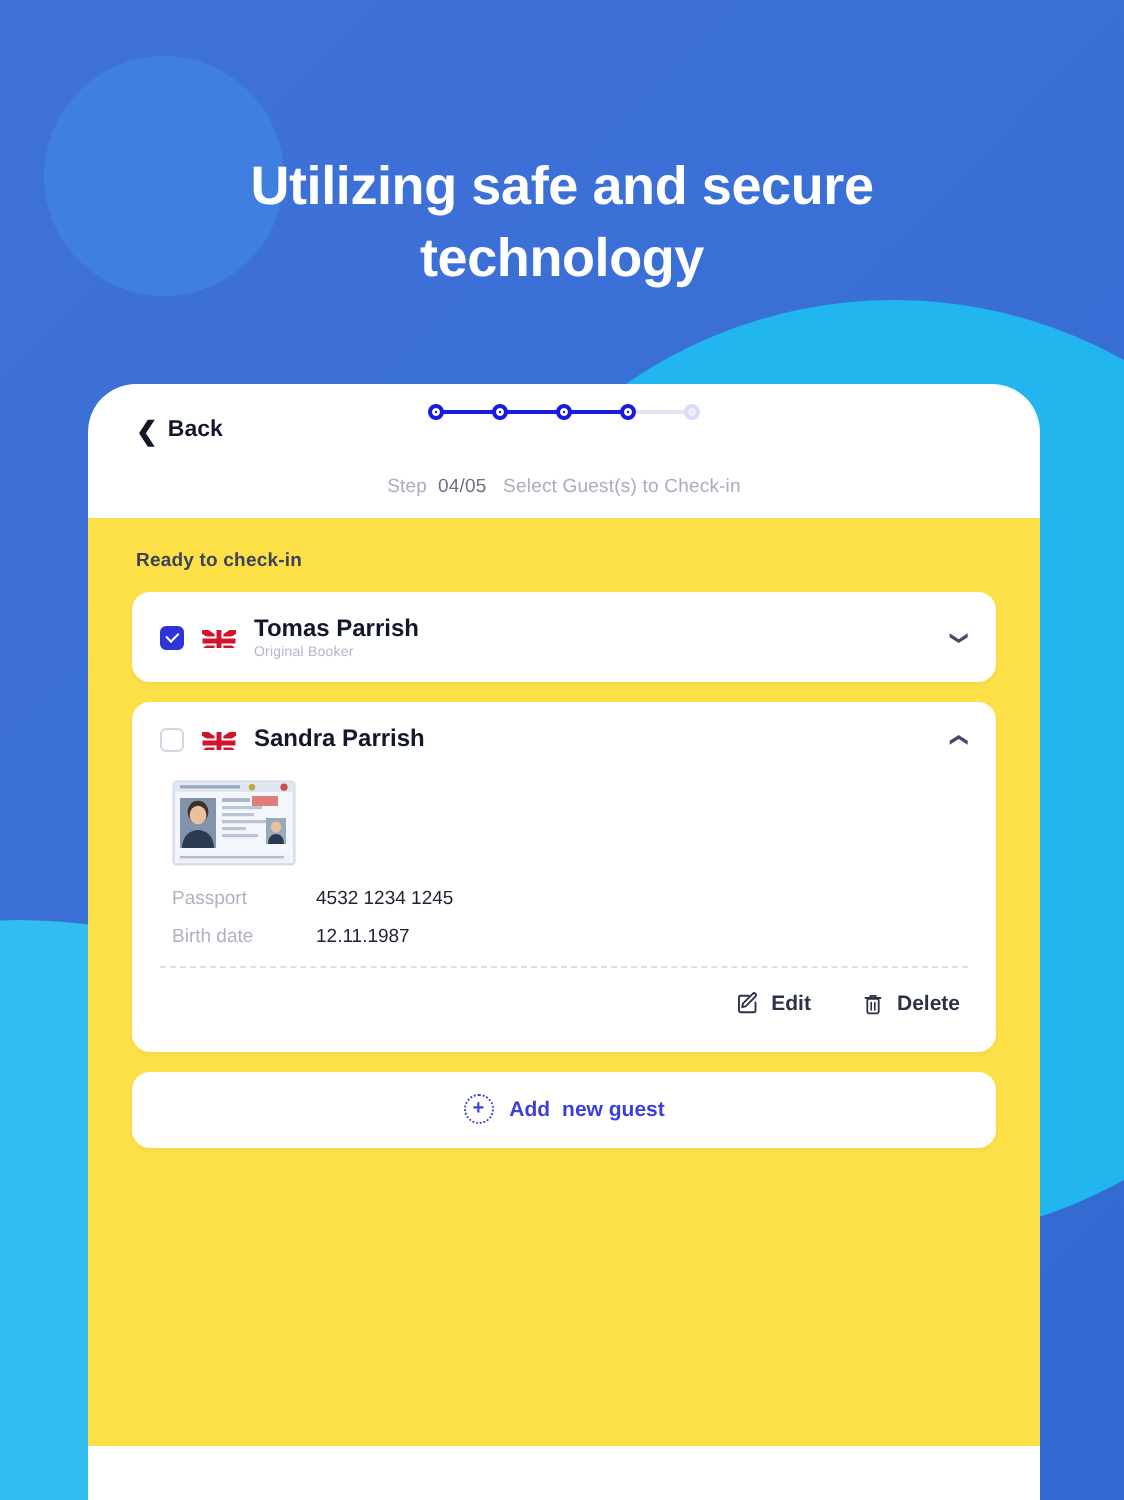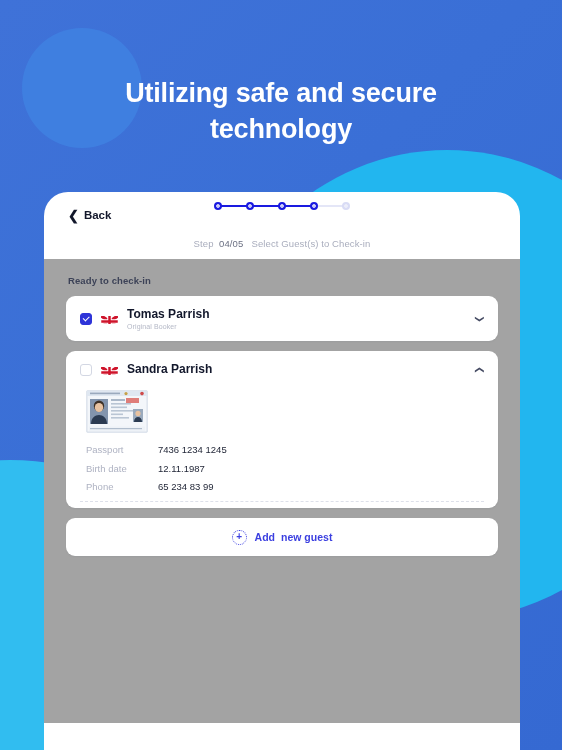--- a/index.html
+++ b/index.html
@@ -97,21 +97,21 @@
   .step-line.pending{background:#e4e6f7;}
 
   #step-caption{
     text-align:center;font-size:9.5px;color:#a9adbd;
     padding:8px 0 10px 0;letter-spacing:.1px;
   }
   #step-caption b{color:#6b7083;font-weight:normal;}
 
   
   #app-body{
-    background:#a3a3a3;
+    background:#fde047;
     padding:14px 22px 0 22px;
     box-sizing:border-box;
     height:calc(100% - 96px);
   }
   #section-title{
     font-size:9.5px;font-weight:bold;color:#3c4257;
     padding:2px 0 10px 2px;letter-spacing:.1px;
   }
   .guest-card{
     background:#ffffff;border-radius:9px;margin-bottom:10px;
@@ -267,34 +267,47 @@
             <ellipse cx="52" cy="23.5" rx="2.6" ry="2.8" fill="#e8c2a0"></ellipse>
             <path d="M48 32c0-3.4 2-5 4-5s4 1.6 4 5z" fill="#2b3b52"></path>
             <rect x="3" y="36.5" width="56" height="4.5" fill="#eef2f7"></rect>
             <rect x="4" y="38" width="52" height="1.2" fill="#b0bdcd"></rect>
           </svg>
         </div>
 
         <div class="fields">
           <div class="frow">
             <span class="flabel">Passport</span>
-            <span class="fvalue">7436 1234 1245</span>
+            <span class="fvalue">4532 1234 1245</span>
           </div>
           <div class="frow">
             <span class="flabel">Birth date</span>
             <span class="fvalue">12.11.1987</span>
           </div>
-          <div class="frow">
-            <span class="flabel">Phone</span>
-            <span class="fvalue">65 234 83 99</span>
+        </div>
+
+        <div class="dash-sep"></div>
+
+        <div class="actions">
+          <div class="act">
+            <svg width="12" height="12" viewBox="0 0 16 16">
+              <path d="M8.5 2.5H3a1 1 0 0 0-1 1v9a1 1 0 0 0 1 1h9a1 1 0 0 0 1-1V7" stroke="#2b3147" stroke-width="1.25" fill="none" stroke-linecap="round"></path>
+              <path d="M6.4 9.6 13 3a1.3 1.3 0 0 0-1.9-1.8L4.6 7.8l-.5 2.2 2.3-.4Z" stroke="#2b3147" stroke-width="1.2" fill="none" stroke-linejoin="round"></path>
+            </svg>
+            <span>Edit</span>
+          </div>
+          <div class="act">
+            <svg width="11" height="12" viewBox="0 0 14 16">
+              <path d="M2 4h10M5.3 4V2.6h3.4V4" stroke="#2b3147" stroke-width="1.2" fill="none" stroke-linecap="round"></path>
+              <rect x="3.2" y="4.6" width="7.6" height="9.6" rx="1" stroke="#2b3147" stroke-width="1.2" fill="none"></rect>
+              <path d="M5.8 7v5M8.2 7v5" stroke="#2b3147" stroke-width="1.1" stroke-linecap="round"></path>
+            </svg>
+            <span>Delete</span>
           </div>
         </div>
-
-        <div class="dash-sep"></div>
-
       </div>
     </div>
 
     <div id="add-card">
       <span id="add-plus">+</span>
       <span id="add-label"><span>Add</span><span class="sp"></span><span class="sp"></span><span>new guest</span></span>
     </div>
   </div>
 </div>
 

